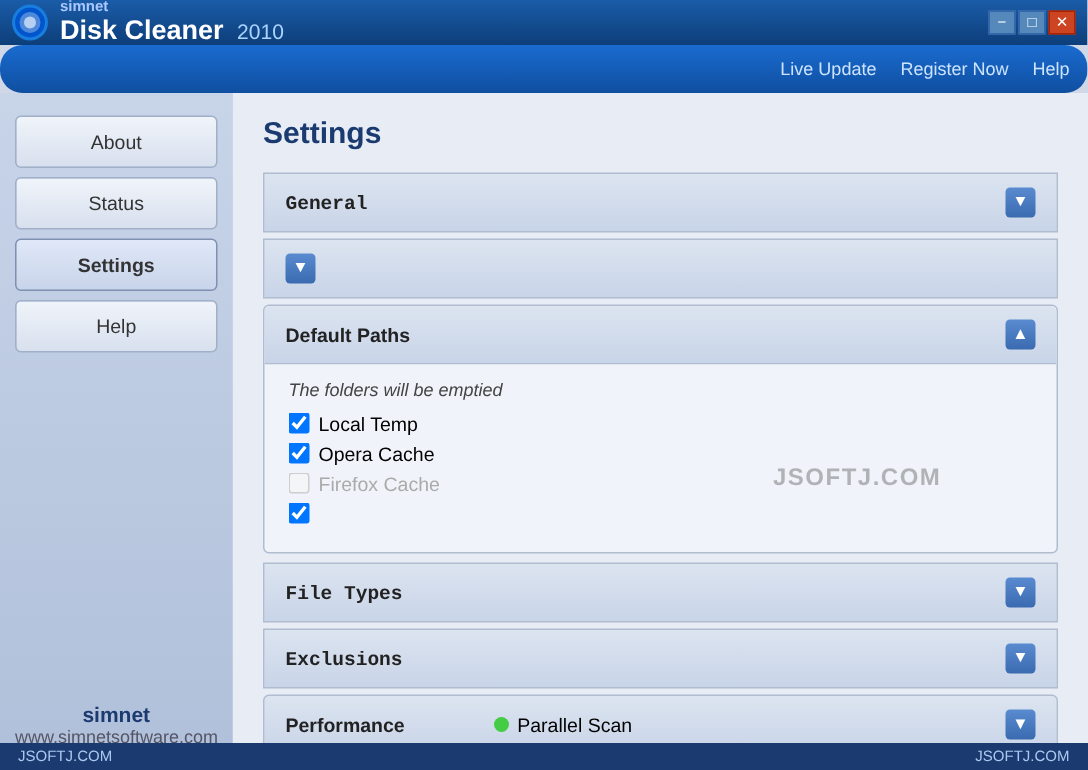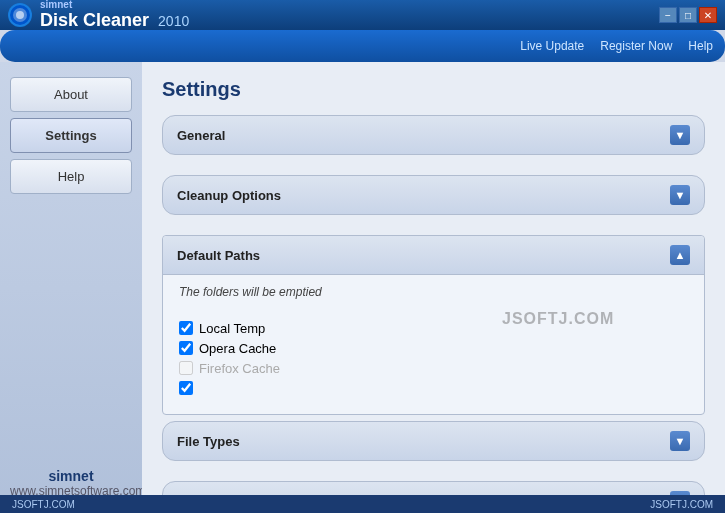--- a/index.html
+++ b/index.html
@@ -39,21 +39,21 @@
     }
     .navbar a {
       color: #cce4ff; font-size: 12px; text-decoration: none; cursor: pointer;
     }
 
     
     .main-layout { display: flex; height: calc(513px - 62px); }
 
     
     .sidebar {
-      width: 142px;
+      width: 155px;
       background: linear-gradient(to bottom, #c8d4e8, #b0c0da);
       padding: 15px 10px;
       display: flex;
       flex-direction: column;
       gap: 6px;
       flex-shrink: 0;
     }
     .sidebar-btn {
       background: linear-gradient(to bottom, #f0f4fa, #d8e0ee);
       border: 1px solid #a0b0c8;
@@ -84,27 +84,28 @@
       overflow-y: auto;
     }
     .content-title {
       font-size: 20px; font-weight: bold; color: #1a3a70; margin-bottom: 14px;
     }
 
     
     .section-row {
       background: linear-gradient(to bottom, #dce4f0, #c8d4e8);
       border: 1px solid #b0bcd0;
-      border-radius: 13px;
+      border-radius: 0;
       padding: 9px 14px;
-      margin-bottom: 20px;
+      margin-bottom: 4px;
       display: flex;
       align-items: center;
       justify-content: space-between;
       cursor: pointer;
+      font-family: Liberation Mono, monospace;
     }
     .section-row label { font-weight: bold; font-size: 13px; color: #222; cursor: pointer; }
     .chevron {
       width: 20px; height: 20px; background: linear-gradient(to bottom, #5a8ad0, #3a6ab0);
       border-radius: 3px; display: flex; align-items: center; justify-content: center; color: white; font-size: 11px;
     }
 
     
     .section-expanded {
       background: #f0f4fa;
@@ -117,21 +118,21 @@
       border-bottom: 1px solid #b0bcd0;
       border-radius: 4px 4px 0 0;
       padding: 9px 14px;
       display: flex; align-items: center; justify-content: space-between; cursor: pointer; text-align: right;
     }
     .section-expanded-header label { font-weight: bold; font-size: 13px; color: #222; cursor: pointer; }
 
     .section-body {
       padding: 10px 16px 14px 16px;
     }
-    .section-body .desc { font-size: 12px; color: #444; margin-bottom: 22px; font-style: italic; }
+    .section-body .desc { font-size: 12px; color: #444; margin-bottom: 8px; font-style: italic; }
 
     .checkbox-item {
       display: flex; align-items: flex-start; gap: 6px; margin-bottom: 5px; font-size: 13px;
     }
     .checkbox-item input[type=checkbox] { width: 14px; height: 14px; cursor: pointer; }
     .checkbox-item.disabled { color: #aaa; }
     .checkbox-item.disabled input[type=checkbox] { cursor: default; }
 
     
     .perf-row {
@@ -199,39 +200,39 @@
 <div class="navbar">
   <a>Live Update</a>
   <a>Register Now</a>
   <a>Help</a>
 </div>
 
 <div class="main-layout">
 
   <div class="sidebar">
     <div class="sidebar-btn">About</div>
+    <div class="sidebar-btn">Status</div>
     <div class="sidebar-btn active">Settings</div>
     <div class="sidebar-btn">Help</div>
 
     <div class="sidebar-footer">
       <div class="company">simnet</div>
       <div class="website">www.simnetsoftware.com</div>
     </div>
   </div>
 
   <div class="content" style="position:relative;">
     <div class="content-title">Settings</div>
 
     <div class="section-row">
       <label>General</label>
       <div class="chevron">▼</div>
     </div>
 
     <div class="section-row">
-      <label>Cleanup Options</label>
       <div class="chevron">▼</div>
     </div>
 
     <div class="section-expanded">
       <div class="section-expanded-header">
         <label>Default Paths</label>
         <div class="chevron">▲</div>
       </div>
       <div class="section-body">
         <div class="desc">The folders will be emptied</div>

